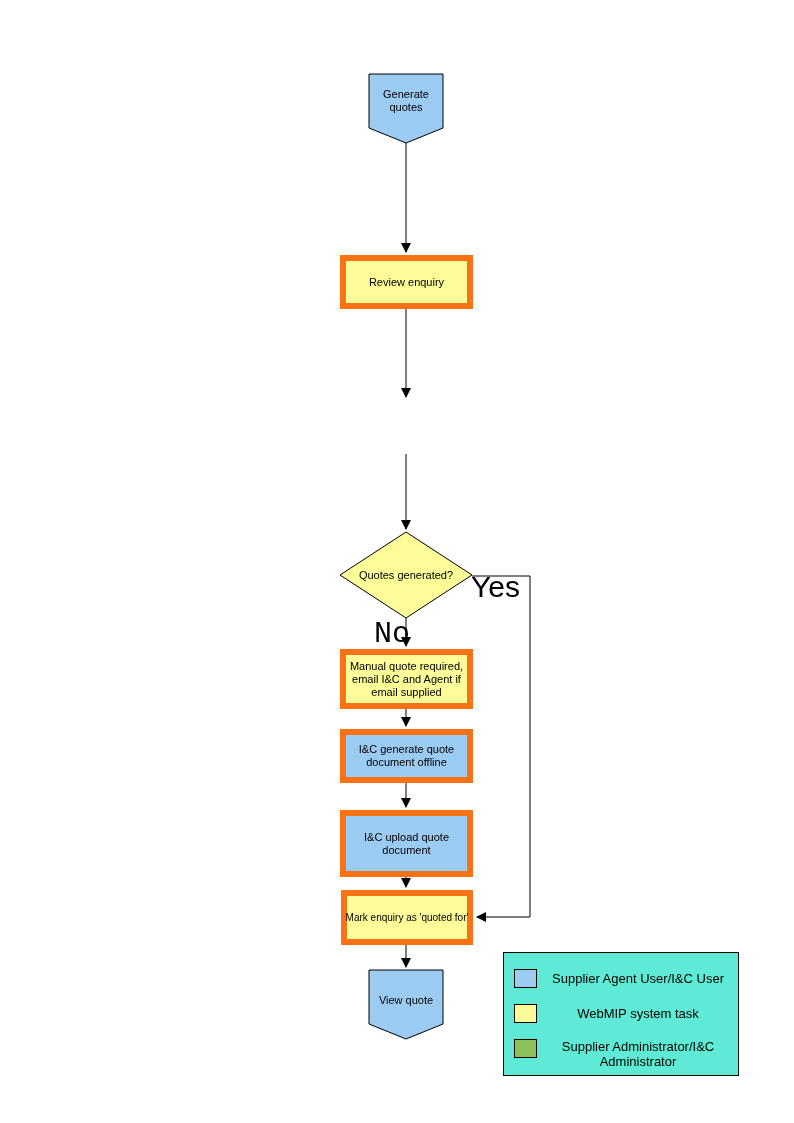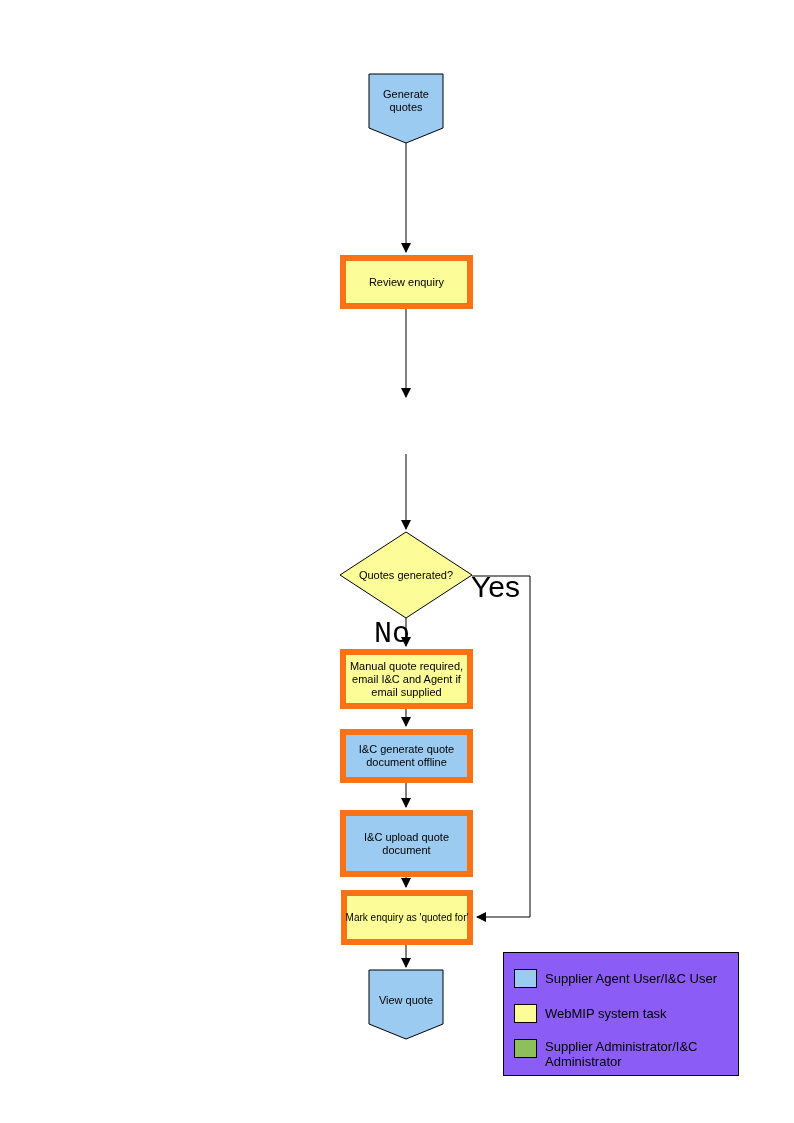--- a/index.html
+++ b/index.html
@@ -35,22 +35,23 @@
   .branch-label{
     position:absolute;
     font-size:30px;line-height:30px;
     z-index:4;
   }
   #legend{
     position:absolute;
     left:503px;top:952px;width:236px;height:124px;
     box-sizing:border-box;
     border:1px solid #000;
-    background:#8b5cf6;
+    background:#5eead4;
     z-index:2;
+    text-align:center;
   }
   .legend-row{position:absolute;left:0;top:0;width:100%;}
   .swatch{
     position:absolute;left:10px;
     width:23px;height:19px;
     box-sizing:border-box;
     border:1px solid #000;
   }
   .legend-label{
     position:absolute;left:41px;

